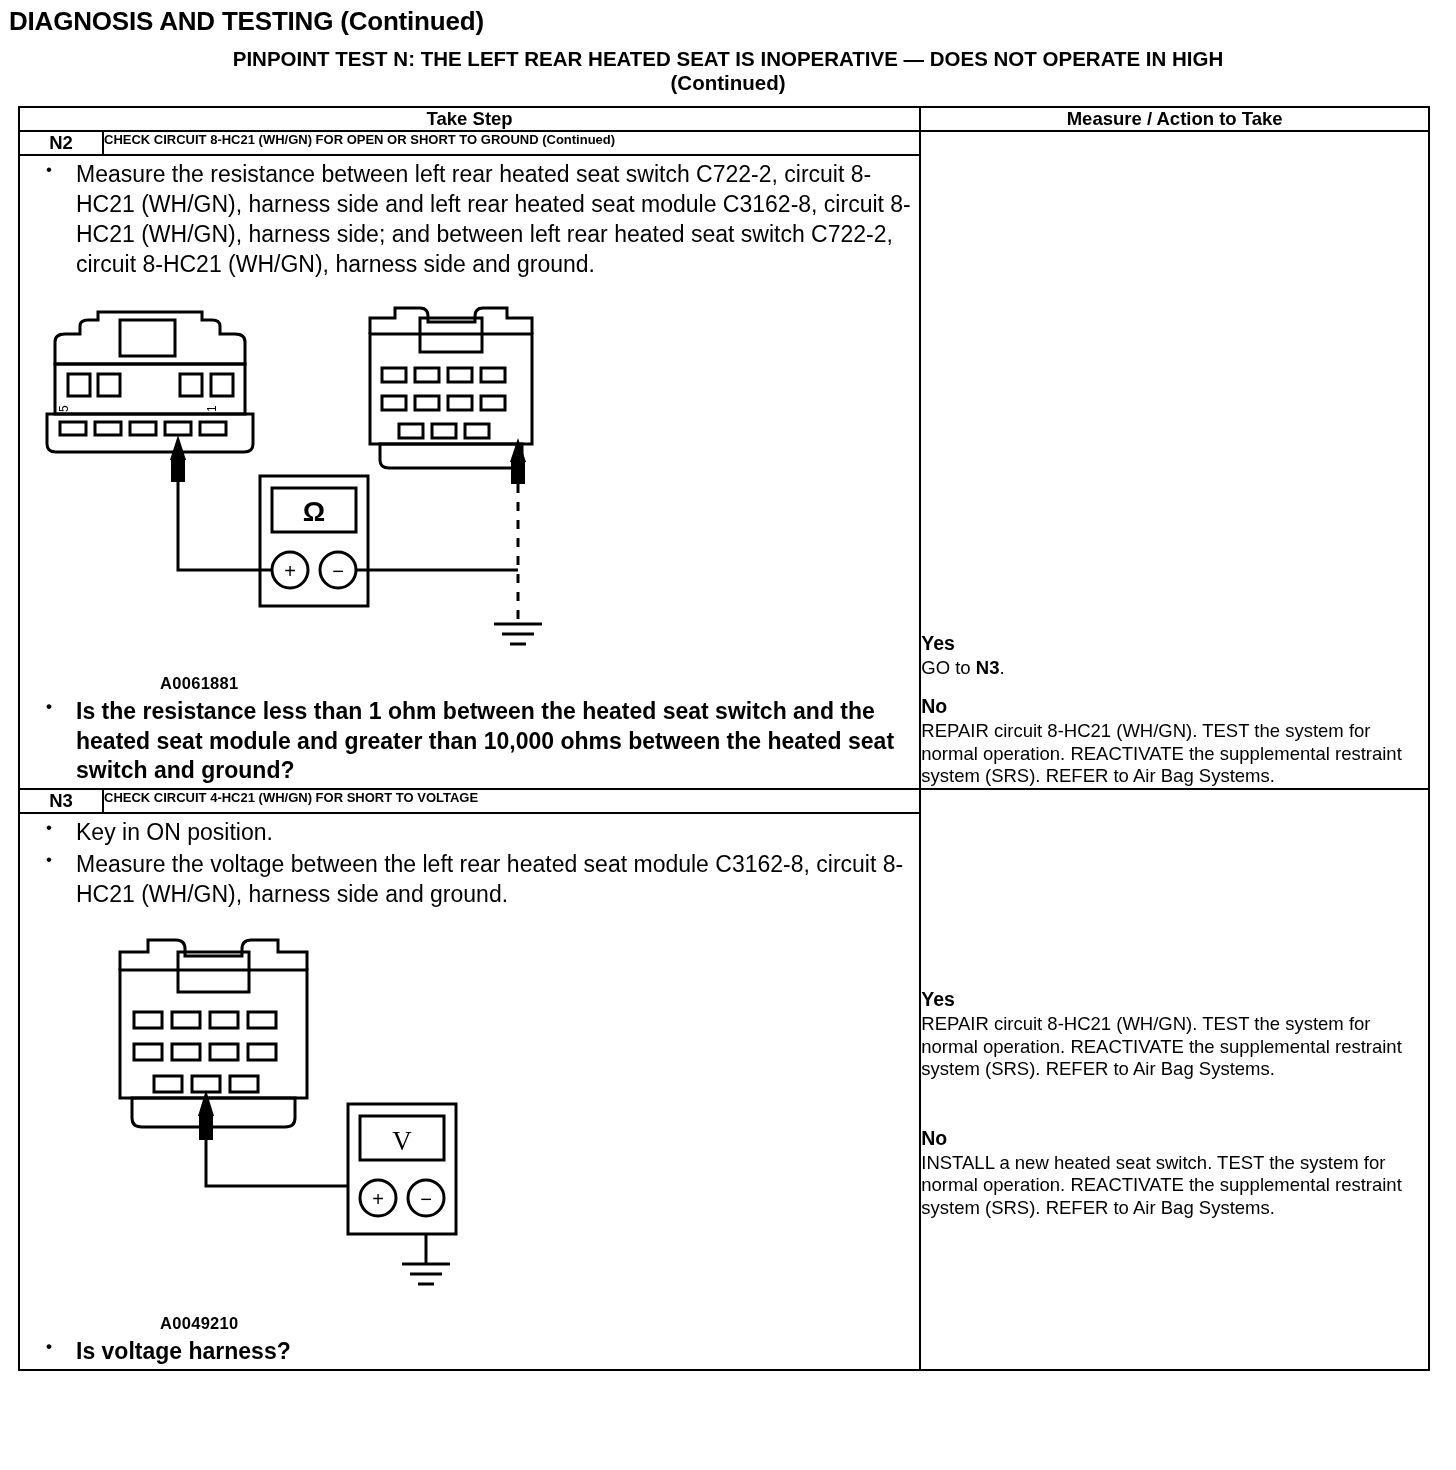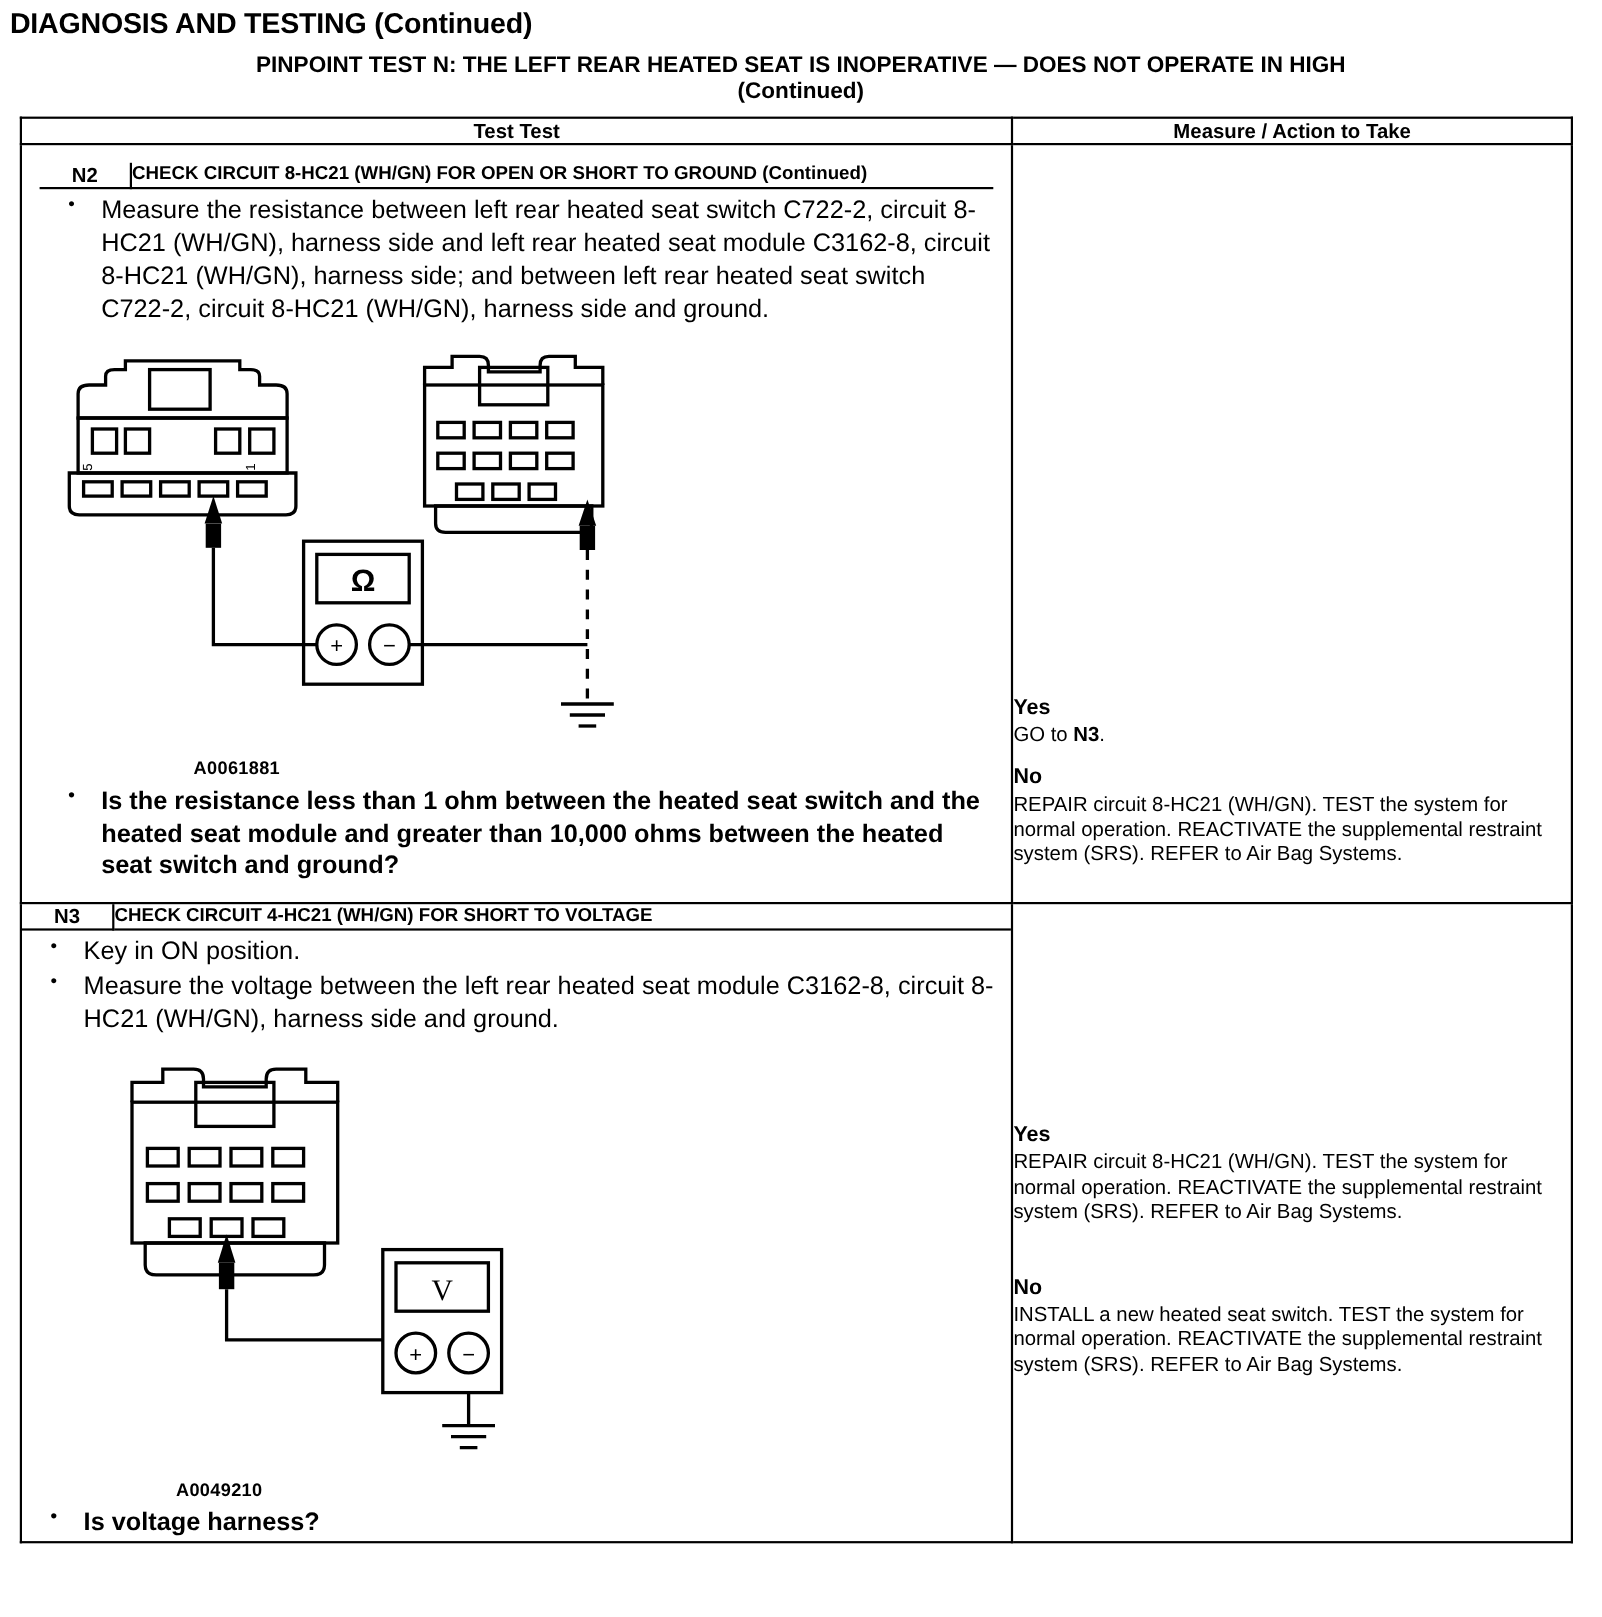--- a/index.html
+++ b/index.html
@@ -60,21 +60,21 @@
   .col-result { width: 508px; }
   .step-id {
     width: 82px;
     text-align: center;
     font-size: 18.5px;
     font-weight: bold;
     padding: 9px 0 0 0;
     border-right: 2px solid #000;
   }
   .step-head {
-    font-size: 17px;
+    font-size: 13px;
     font-weight: bold;
     padding: 8px 8px 8px 10px;
     line-height: 1.22;
   }
   .step-body {
     padding: 10px 10px 8px 10px;
   }
   ul.bullets {
     list-style: none;
     margin: 4px 0 0 0;
@@ -142,26 +142,26 @@
     <span class="cont">(Continued)</span>
   </div>
 
   <table class="main">
     <colgroup>
       <col class="col-step">
       <col class="col-result">
     </colgroup>
     <tbody>
         <tr>
-      <th class="th-label">Test Test</th>
+      <th class="th-label">Take Step</th>
       <th class="th-label">Measure / Action to Take</th>
     </tr>
 
     <tr>
-      <td style="padding:16px;border:2px solid #000;">
+      <td style="padding:0;border:2px solid #000;">
         <table style="border-collapse:collapse;width:100%;table-layout:fixed;">
           <tbody>
                 <tr>
             <td class="step-id" style="border:0;border-right:2px solid #000;border-bottom:2px solid #000;">N2</td>
             <td class="step-head" style="border:0;border-bottom:2px solid #000;">CHECK CIRCUIT 8-HC21 (WH/GN) FOR OPEN OR SHORT TO GROUND (Continued)</td>
           </tr>
           <tr>
             <td colspan="2" class="step-body" style="border:0;">
               <ul class="bullets">
                 <li>Measure the resistance between left rear heated seat switch C722-2, circuit 8-HC21 (WH/GN), harness side and left rear heated seat module C3162-8, circuit 8-HC21 (WH/GN), harness side; and between left rear heated seat switch C722-2, circuit 8-HC21 (WH/GN), harness side and ground.</li>

